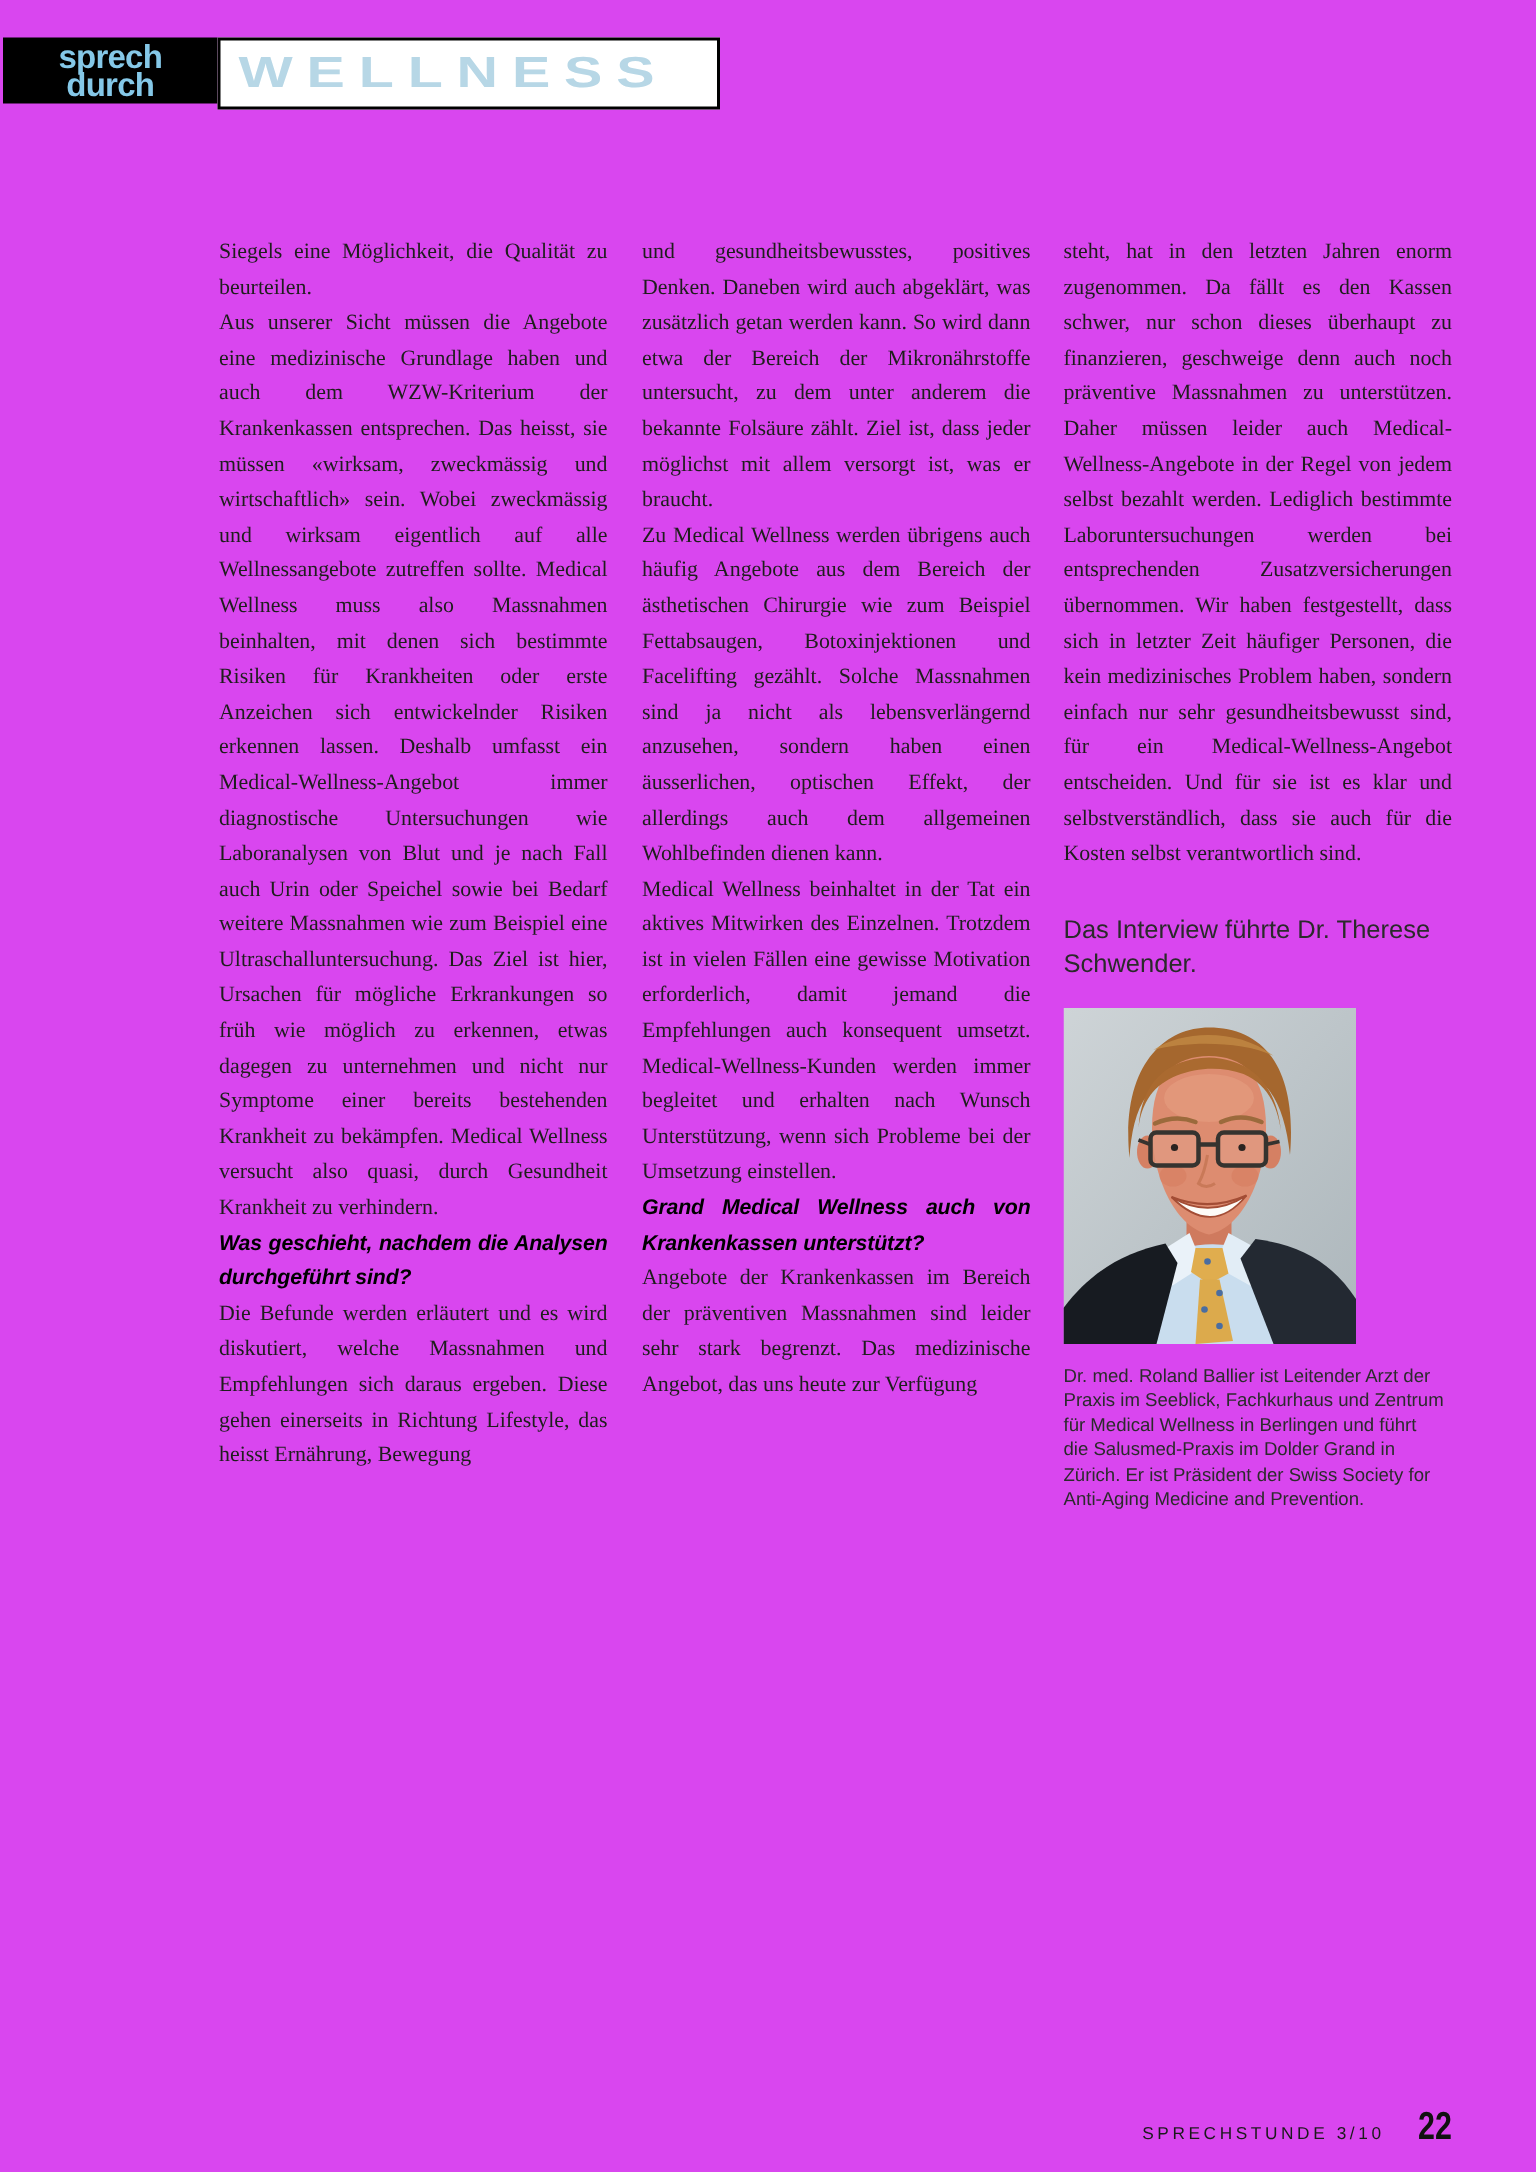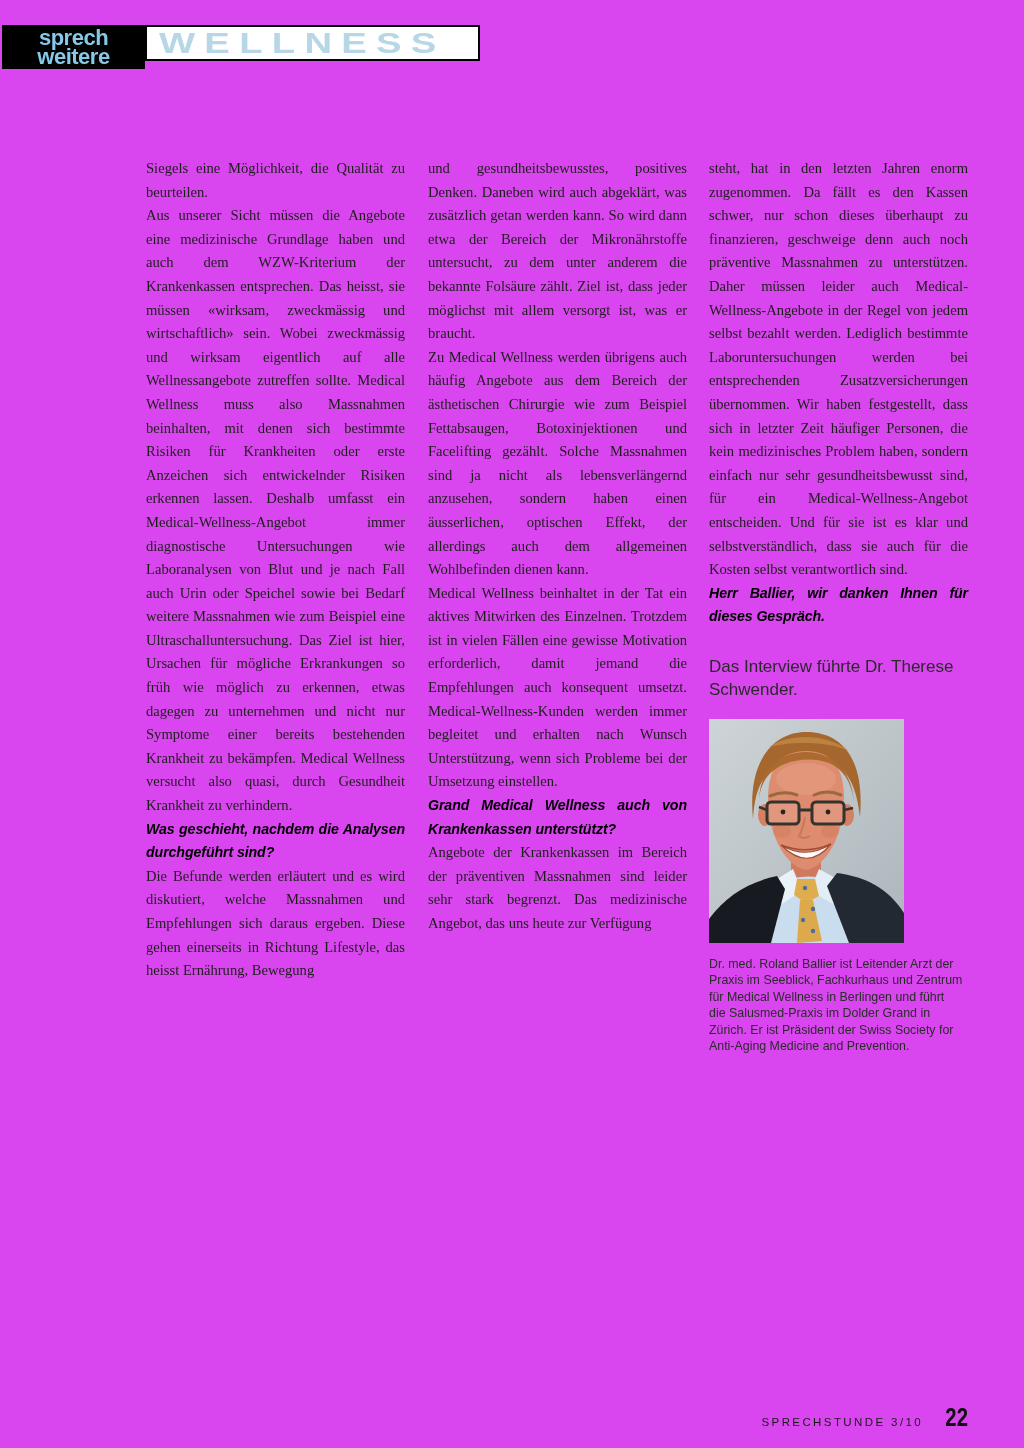--- a/index.html
+++ b/index.html
@@ -4,21 +4,21 @@
 <style>
   html,body{margin:0;padding:0;background:#ffffff;}
   .page{position:relative;width:1024px;height:1448px;background:#d946ef;overflow:hidden;
         font-family:"Liberation Serif",serif;color:#1e1e1c;}
 
   
   .brand-box{position:absolute;left:2px;top:25px;width:143px;height:44px;background:#000;
              display:flex;flex-direction:column;justify-content:center;align-items:center;}
   .brand-box span{font-family:"Liberation Sans",sans-serif;font-weight:bold;
                   font-size:22px;line-height:19px;letter-spacing:-0.5px;color:#85c8e8;}
-  .section-box{position:absolute;left:145px;top:25px;width:335px;height:36px;background:#fff;
+  .section-box{position:absolute;left:145px;top:25px;width:335px;height:48px;background:#fff;
                border:2px solid #000;box-sizing:border-box;display:flex;align-items:center;}
   .section-box span{font-family:"Liberation Sans",sans-serif;font-weight:bold;font-size:29px;
                     letter-spacing:7px;color:#b7d7e6;transform:scaleX(1.32);
                     transform-origin:left center;margin-left:12px;white-space:nowrap;}
 
   
   .col{position:absolute;top:157px;width:259px;text-align:justify;
        font-size:14.6px;line-height:23.6px;}
   .col-1{left:146px;} .col-2{left:428px;} .col-3{left:709px;}
   .col p{margin:0;}
@@ -42,21 +42,21 @@
             color:#111;transform:scaleX(0.78);transform-origin:right bottom;line-height:1;}
 </style>
 </head>
 <body>
 
 <div class="page">
 
   <header>
     <div class="brand-box">
       <span>sprech</span>
-      <span>weitere</span>
+      <span>durch</span>
     </div>
     <div class="section-box">
       <span>WELLNESS</span>
     </div>
   </header>
 
   <section class="col col-1">
     <p class="para">Siegels eine Möglichkeit, die Qualität zu beurteilen.</p>
     <p class="para">Aus unserer Sicht müssen die Angebote eine medizinische Grundlage haben und auch dem WZW-Kriterium der Krankenkassen entsprechen. Das heisst, sie müssen «wirksam, zweckmässig und wirtschaftlich» sein. Wobei zweckmässig und wirksam eigentlich auf alle Wellnessangebote zutreffen sollte. Medical Wellness muss also Massnahmen beinhalten, mit denen sich bestimmte Risiken für Krankheiten oder erste Anzeichen sich entwickelnder Risiken erkennen lassen. Deshalb umfasst ein Medical-Wellness-Angebot immer diagnostische Untersuchungen wie Laboranalysen von Blut und je nach Fall auch Urin oder Speichel sowie bei Bedarf weitere Massnahmen wie zum Beispiel eine Ultraschalluntersuchung. Das Ziel ist hier, Ursachen für mögliche Erkrankungen so früh wie möglich zu erkennen, etwas dagegen zu unternehmen und nicht nur Symptome einer bereits bestehenden Krankheit zu bekämpfen. Medical Wellness versucht also quasi, durch Gesundheit Krankheit zu verhindern.</p>
     <p class="q gap">Was geschieht, nachdem die Analysen durchgeführt sind?</p>
@@ -66,21 +66,20 @@
   <section class="col col-2">
     <p class="para">und gesundheitsbewusstes, positives Denken. Daneben wird auch abgeklärt, was zusätzlich getan werden kann. So wird dann etwa der Bereich der Mikronährstoffe untersucht, zu dem unter anderem die bekannte Folsäure zählt. Ziel ist, dass jeder möglichst mit allem versorgt ist, was er braucht.</p>
     <p class="para">Zu Medical Wellness werden übrigens auch häufig Angebote aus dem Bereich der ästhetischen Chirurgie wie zum Beispiel Fettabsaugen, Botoxinjektionen und Facelifting gezählt. Solche Massnahmen sind ja nicht als lebensverlängernd anzusehen, sondern haben einen äusserlichen, optischen Effekt, der allerdings auch dem allgemeinen Wohlbefinden dienen kann.</p>
     <p class="para">Medical Wellness beinhaltet in der Tat ein aktives Mitwirken des Einzelnen. Trotzdem ist in vielen Fällen eine gewisse Motivation erforderlich, damit jemand die Empfehlungen auch konsequent umsetzt. Medical-Wellness-Kunden werden immer begleitet und erhalten nach Wunsch Unterstützung, wenn sich Probleme bei der Umsetzung einstellen.</p>
     <p class="q gap">Grand Medical Wellness auch von Krankenkassen unterstützt?</p>
     <p class="para">Angebote der Krankenkassen im Bereich der präventiven Massnahmen sind leider sehr stark begrenzt. Das medizinische Angebot, das uns heute zur Verfügung</p>
   </section>
 
   <section class="col col-3">
     <p class="para">steht, hat in den letzten Jahren enorm zugenommen. Da fällt es den Kassen schwer, nur schon dieses überhaupt zu finanzieren, geschweige denn auch noch präventive Massnahmen zu unterstützen. Daher müssen leider auch Medical-Wellness-Angebote in der Regel von jedem selbst bezahlt werden. Lediglich bestimmte Laboruntersuchungen werden bei entsprechenden Zusatzversicherungen übernommen. Wir haben festgestellt, dass sich in letzter Zeit häufiger Personen, die kein medizinisches Problem haben, sondern einfach nur sehr gesundheitsbewusst sind, für ein Medical-Wellness-Angebot entscheiden. Und für sie ist es klar und selbstverständlich, dass sie auch für die Kosten selbst verantwortlich sind.</p>
-    <p class="closing gap">Herr Ballier, wir danken Ihnen für dieses Gespräch.</p>
     <p class="credit">Das Interview führte Dr. Therese Schwender.</p>
 
     <svg class="portrait" width="195" height="224" viewBox="0 0 195 224" aria-hidden="true">
       <defs>
         <linearGradient id="bg" x1="0" y1="0" x2="1" y2="1">
           <stop offset="0" stop-color="#ced4d7"></stop>
           <stop offset="1" stop-color="#acb6bb"></stop>
         </linearGradient>
       </defs>
       <rect width="195" height="224" fill="url(#bg)"></rect>

